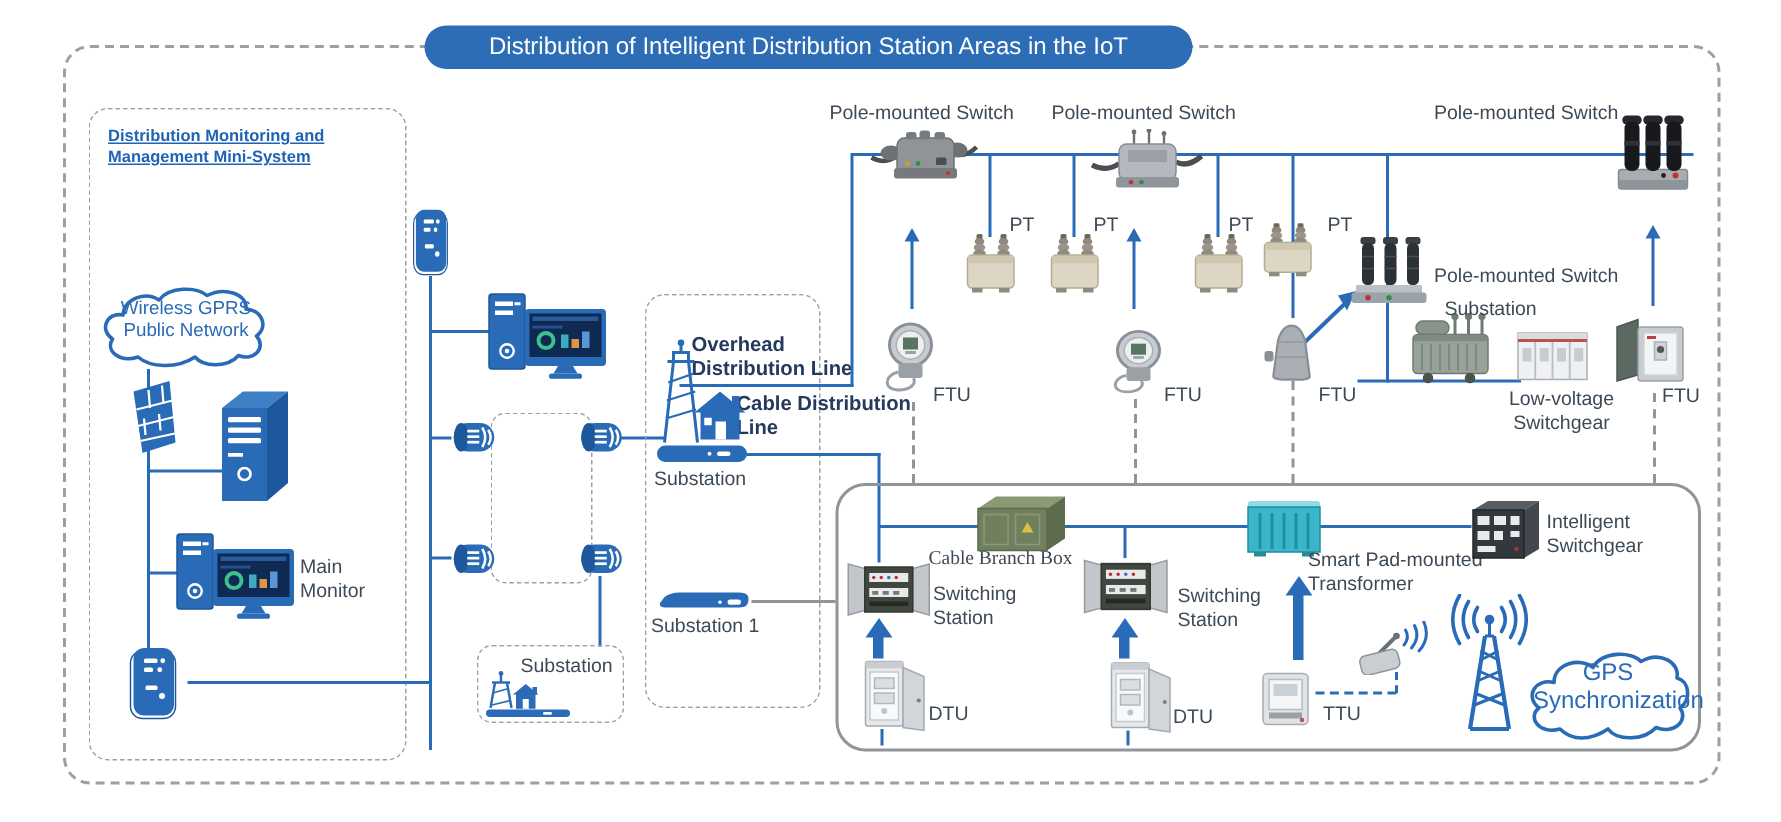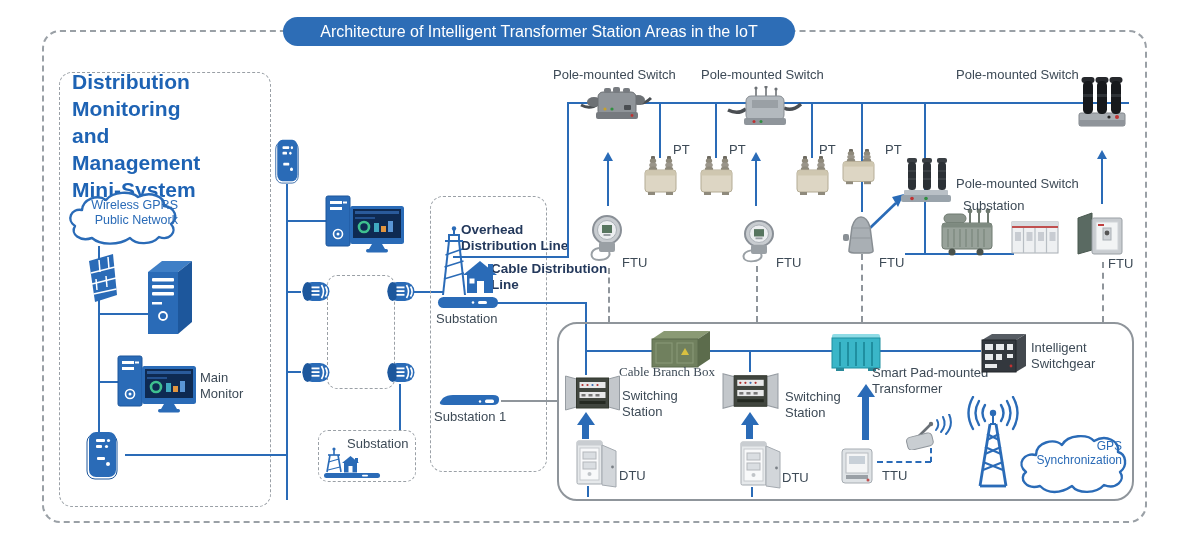--- a/index.html
+++ b/index.html
@@ -2,21 +2,21 @@
 <html><head>
 <meta charset="utf-8">
 <style>
   html,body{margin:0;padding:0;background:#fff;}
   body{font-family:"Liberation Sans",sans-serif;}
   #canvas{position:relative;width:1187px;height:548px;background:#fff;overflow:hidden;}
   .abs{position:absolute;}
   .dashbox{position:absolute;border:1.6px dashed #9aa0a6;border-radius:13px;}
   .lbl{position:absolute;color:#3d4a56;font-size:13px;line-height:1.2;}
   .b{font-weight:bold;color:#24395c;font-size:13.5px;line-height:1.15;}
-  .c{text-align:right;}
+  .c{text-align:center;}
   .nw{white-space:nowrap;}
   .blue{color:#2a6bb7;}
   .hl{position:absolute;height:2px;background:#2a6bb7;}
   .vl{position:absolute;width:2px;background:#2a6bb7;}
   .grayl{background:#8f959b !important;}
   .dv{position:absolute;width:0;border-left:2px dashed #8f959b;}
   .dvb{position:absolute;width:0;border-left:2px dashed #2a6bb7;}
   .dhb{position:absolute;height:0;border-top:2px dashed #2a6bb7;}
   .arr{position:absolute;width:2.4px;background:#2a6bb7;}
   .arr::before{content:"";position:absolute;left:-3.8px;top:-8px;border:5px solid transparent;border-top:none;border-bottom:9px solid #2a6bb7;}
@@ -114,25 +114,25 @@
         <rect x="64" y="27" width="5" height="11" fill="#5a96d6"></rect>
         <polygon points="48,50 58,50 61,55 45,55" fill="#2a6bb7"></polygon>
         <rect x="42" y="55" width="22" height="3.5" rx="1.7" fill="#2a6bb7"></rect>
       </g>
     </defs>
   </svg>
 
   <div class="dashbox" style="left:42px;top:30px;width:1101px;height:489px;border-width:2px;border-radius:18px;"></div>
 
   <div id="title-banner">
-    <span>Architecture of Intelligent Transformer Station Areas in the IoT</span>
+    <span>Distribution of Intelligent Distribution Station Areas in the IoT</span>
   </div>
 
   <div class="dashbox" style="left:59px;top:72px;width:210px;height:433px;"></div>
-  <div class="lbl b" style="left:72px;top:69px;width:148px;font-size:21px;color:#1e63b4;line-height:1.28;">Distribution Monitoring and Management Mini-System</div>
+  <div class="lbl b" style="left:72px;top:84px;width:148px;font-size:11px;color:#1e63b4;line-height:1.28;text-decoration:underline;">Distribution Monitoring and Management Mini-System</div>
 
   <svg class="abs" style="left:64px;top:186px;" width="120" height="64" viewBox="0 0 120 64">
     <path d="M28 52 C16 56 6 48 11 40 C2 34 7 22 18 24 C19 13 33 8 42 14 C49 5 67 5 74 11 C86 5 101 10 100 20 C111 21 115 32 107 38 C114 46 105 55 95 51 C88 59 72 59 66 52 C54 60 36 59 28 52 Z" fill="#fff" stroke="#2a6bb7" stroke-width="2.4" stroke-linejoin="round"></path>
   </svg>
   <div class="lbl c blue" style="left:70px;top:198px;width:108px;font-size:12.5px;">Wireless GPRS Public Network</div>
 
   <div class="vl" style="left:98px;top:246px;height:191px;"></div>
   <div class="hl" style="left:99px;top:313px;width:51px;"></div>
   <div class="hl" style="left:99px;top:381px;width:26px;"></div>
   <div class="hl" style="left:125px;top:454px;width:163px;"></div>
@@ -406,20 +406,21 @@
         <path d="M25 10 L25 35"></path>
         <path d="M36.5 10 L36.5 35"></path>
       </g>
     <g fill="#c8ccd2">
         <rect x="5" y="14" width="6" height="9"></rect>
         <rect x="16.5" y="14" width="6" height="9"></rect>
         <rect x="28" y="14" width="6" height="9"></rect>
         <rect x="39.5" y="14" width="6" height="9"></rect>
       </g>
   </svg>
+  <div class="lbl c" style="left:997px;top:258px;width:88px;">Low-voltage Switchgear</div>
 
   <svg class="abs" style="left:587px;top:214px;" width="40" height="50" viewBox="0 0 40 50">
       <use href="#g-ftu-round"></use>
     </svg>
   <svg class="abs" style="left:739px;top:219px;" width="40" height="46" viewBox="0 0 40 50" preserveAspectRatio="none">
       <use href="#g-ftu-round"></use>
     </svg>
   <svg class="abs" style="left:842px;top:212px;" width="38" height="42" viewBox="0 0 38 42">
     <path d="M7 38 Q6 40.5 12 41 L27 41 Q32 40.5 31 38 L28 15 Q25 5 19 5 Q13 5 10 15 Z" fill="#a9afb4" stroke="#888e93" stroke-width="1.5"></path>
     <path d="M10 16 L28 16" stroke="#969ca1" stroke-width="1.2"></path>
@@ -565,15 +566,15 @@
         <path d="M10 1 Q1 17 10 33"></path>
       <path d="M38 9 Q43 17 38 25"></path>
         <path d="M44 5 Q51 17 44 29"></path>
         <path d="M50 1 Q59 17 50 33"></path>
     </g>
   </svg>
 
   <svg class="abs" style="left:1016px;top:428px;" width="112" height="74" viewBox="0 0 112 74">
     <path d="M24 58 C10 62 2 50 10 44 C0 36 8 24 20 27 C20 14 38 10 46 17 C52 6 72 6 78 13 C90 6 104 13 102 24 C110 26 112 38 104 44 C110 52 100 62 88 57 C80 66 62 66 56 58 C44 66 32 66 24 58 Z" fill="#fff" stroke="#2a6bb7" stroke-width="2.4" stroke-linejoin="round"></path>
   </svg>
-  <div class="lbl c blue" style="left:1022px;top:439px;width:100px;font-size:12px;">GPS Synchronization</div>
+  <div class="lbl c blue" style="left:1022px;top:439px;width:100px;font-size:16px;">GPS Synchronization</div>
 
 </div>
 
 </body></html>

